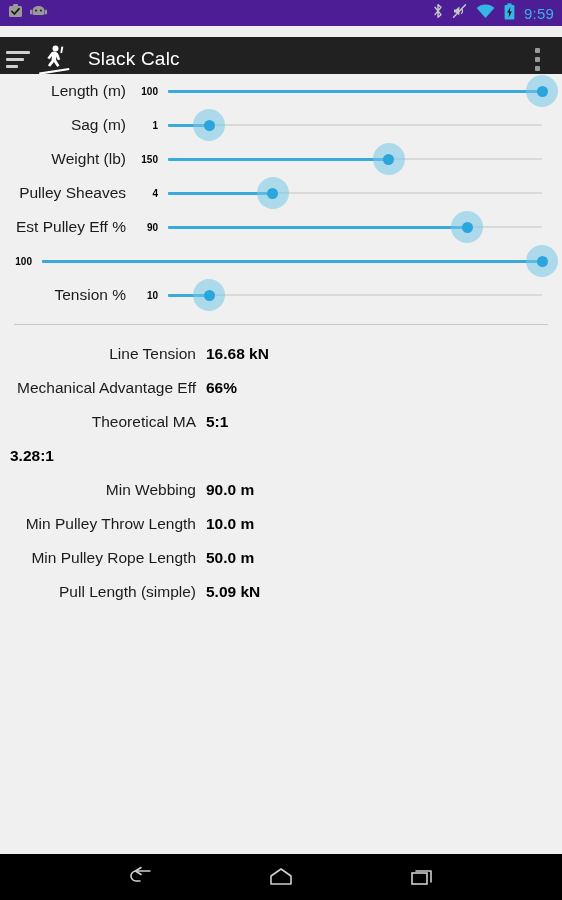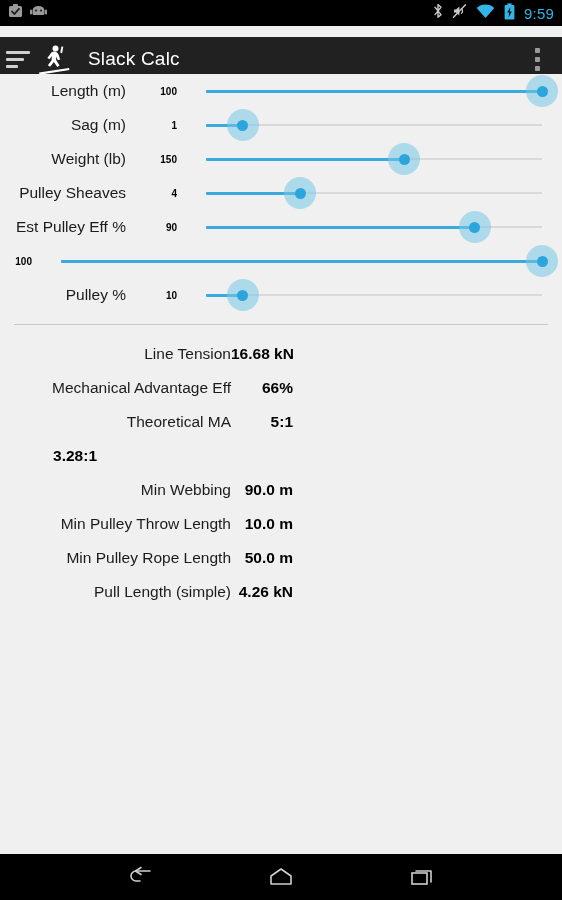--- a/index.html
+++ b/index.html
@@ -7,21 +7,21 @@
     width:562px; height:900px;
     background:#000;
     font-family:"Liberation Sans", sans-serif;
     overflow:hidden;
   }
   .device { position:relative; width:562px; height:900px; background:#f0f0f0; }
 
   
   .status-bar {
     position:absolute; top:0; left:0; width:562px; height:26px;
-    background:#000000; display:flex; align-items:center;
+    background:#4c1d95; display:flex; align-items:center;
     padding:0 8px;
   }
   .status-left { display:flex; align-items:center; gap:7px; }
   .status-right { margin-left:auto; display:flex; align-items:center; gap:9px; }
   .status-clock {
     color:#33b5e5; font-size:15px; letter-spacing:.2px;
     font-family:"Liberation Sans", sans-serif;
   }
   .sicon { display:block; }
 
@@ -47,21 +47,21 @@
   .overflow-menu span { width:5px; height:5px; background:#9a9a9a; border-radius:1px; display:block; }
 
   
   .content {
     position:absolute; top:74px; left:0; width:562px; bottom:46px;
     background:#f0f0f0;
   }
 
   
   .slider-row {
-    position:relative; height:34px; display:flex; align-items:center;gap:19px;
+    position:relative; height:34px; display:flex; align-items:center;
   }
   .slider-label {
     width:126px; text-align:right; font-size:15.5px; color:#1b1b1b;
     white-space:nowrap; overflow:hidden;
   }
   .slider-value {
     width:28px; text-align:right; font-size:10px; color:#000;
     font-weight:bold; margin-left:4px;
   }
   .slider-track-wrap {
@@ -85,29 +85,29 @@
   .thumb::after {
     content:""; width:11px; height:11px; border-radius:50%;
     background:#2ba5db;
   }
 
   .divider {
     height:1px; background:#c9c9c9; margin:12px 14px 0 14px;
   }
 
   
-  .results { padding-top:12px;padding-left:35px; }
+  .results { padding-top:12px; }
   .result-row { display:flex; align-items:center; height:34px; }
   .result-label {
     width:196px; text-align:right; font-size:15.5px; color:#1b1b1b;
     white-space:nowrap;
   }
   .result-value {
-    width:62px; text-align:right; font-size:15.5px; color:#000;
-    font-weight:bold; white-space:nowrap;
+    width:62px; font-size:15.5px; color:#000;
+    font-weight:bold; margin-left:10px; white-space:nowrap;
   }
 
   
   .nav-bar {
     position:absolute; bottom:0; left:0; width:562px; height:46px;
     background:#000; display:flex; align-items:center; justify-content:center;
     gap:96px;
   }
   .nav-btn { width:46px; height:46px; display:flex; align-items:center; justify-content:center; cursor:pointer; }
 </style>
@@ -238,21 +238,21 @@
         </div>
         <div class="slider-row">
           <div class="slider-value">100</div>
           <div class="slider-track-wrap">
             <div class="track-bg"></div>
             <div class="track-fill" style="width:100%"></div>
             <div class="thumb" style="left:100%"></div>
           </div>
         </div>
         <div class="slider-row">
-          <div class="slider-label">Pulley %</div>
+          <div class="slider-label">Tension %</div>
           <div class="slider-value">10</div>
           <div class="slider-track-wrap">
             <div class="track-bg"></div>
             <div class="track-fill" style="width:11%"></div>
             <div class="thumb" style="left:11%"></div>
           </div>
         </div>
       </div>
 
     <div class="divider"></div>
@@ -280,21 +280,21 @@
         <div class="result-row">
           <div class="result-label">Min Pulley Throw Length</div>
           <div class="result-value">10.0 m</div>
         </div>
         <div class="result-row">
           <div class="result-label">Min Pulley Rope Length</div>
           <div class="result-value">50.0 m</div>
         </div>
         <div class="result-row">
           <div class="result-label">Pull Length (simple)</div>
-          <div class="result-value">4.26 kN</div>
+          <div class="result-value">5.09 kN</div>
         </div>
       </div>
 
   </div>
 
   <div class="nav-bar">
     <div class="nav-btn">
       <svg width="30" height="22" viewBox="0 0 30 22">
         <path d="M26 5 H12 a5 5 0 0 0 0 10 h4" stroke="#cfcfcf" stroke-width="1.6" fill="none" stroke-linecap="round" stroke-linejoin="round"></path>
         <path d="M17 1.5 L11.5 5 L17 8.5" stroke="#cfcfcf" stroke-width="1.6" fill="none" stroke-linecap="round" stroke-linejoin="round"></path>

